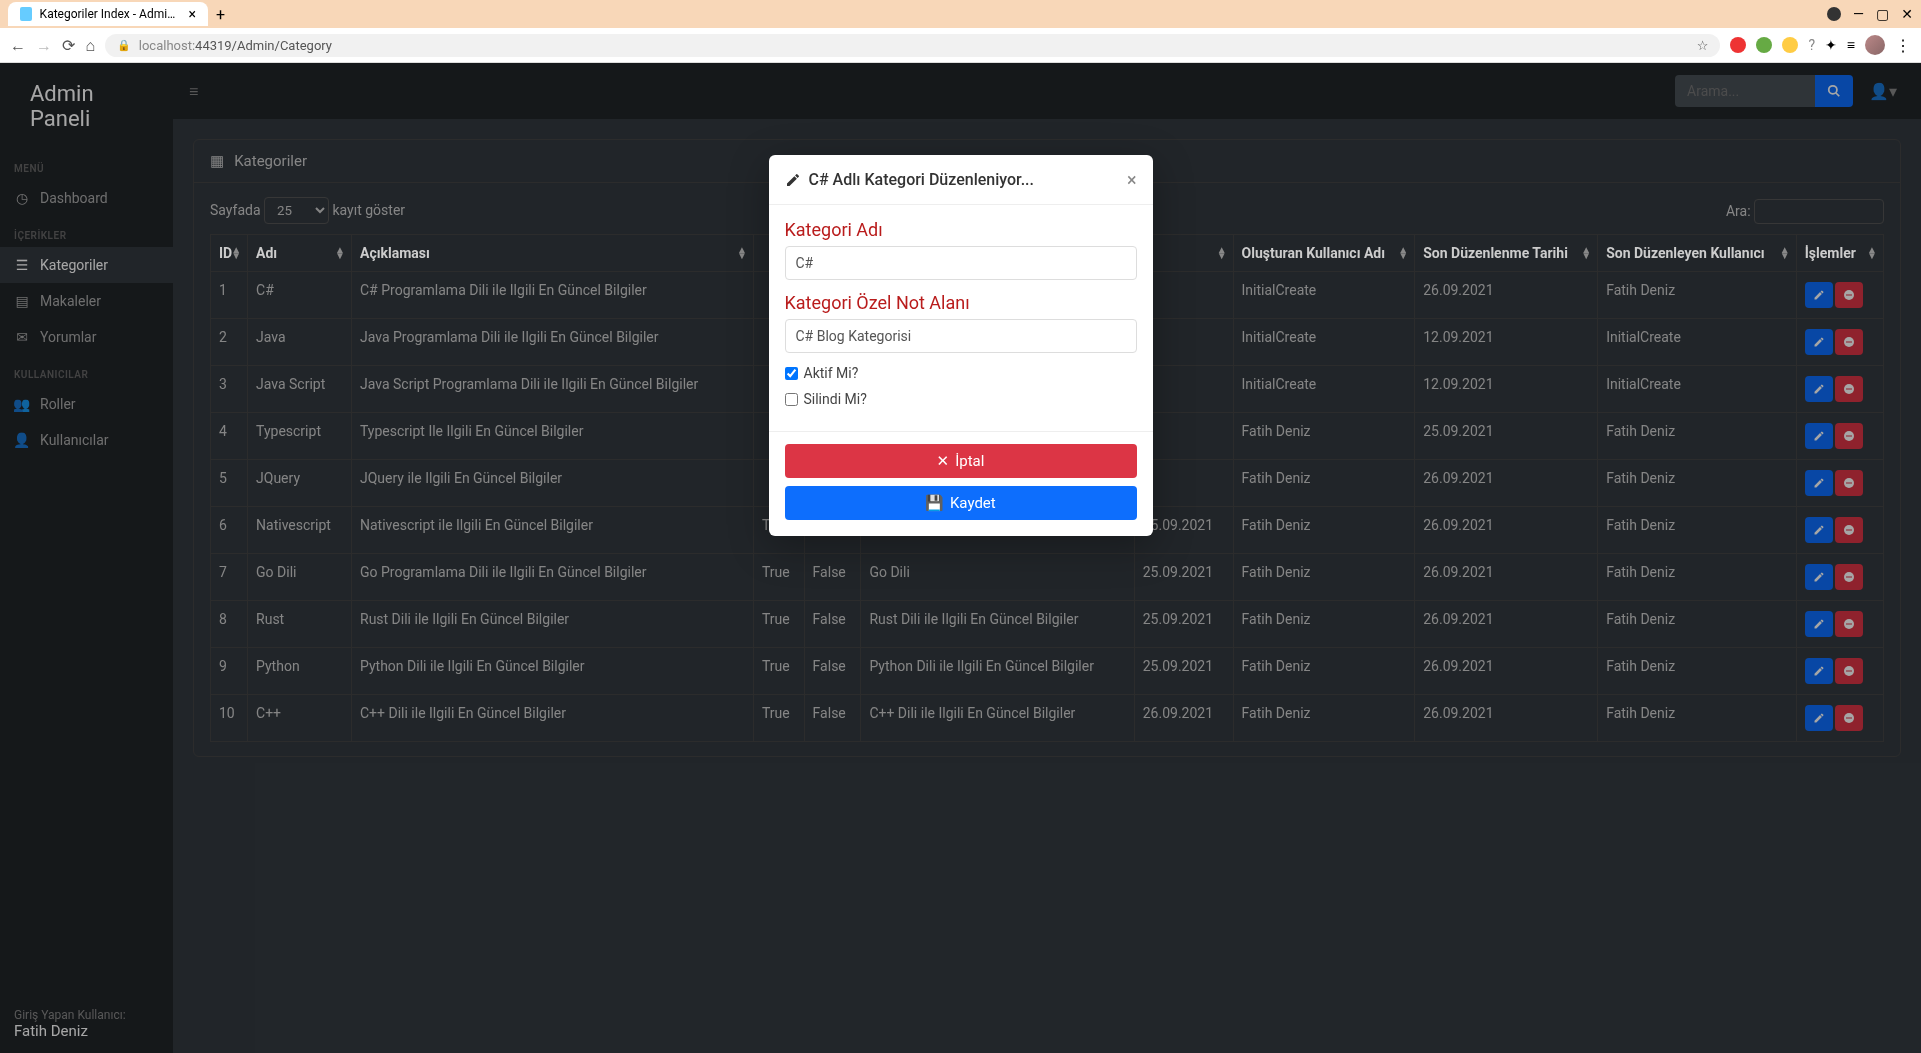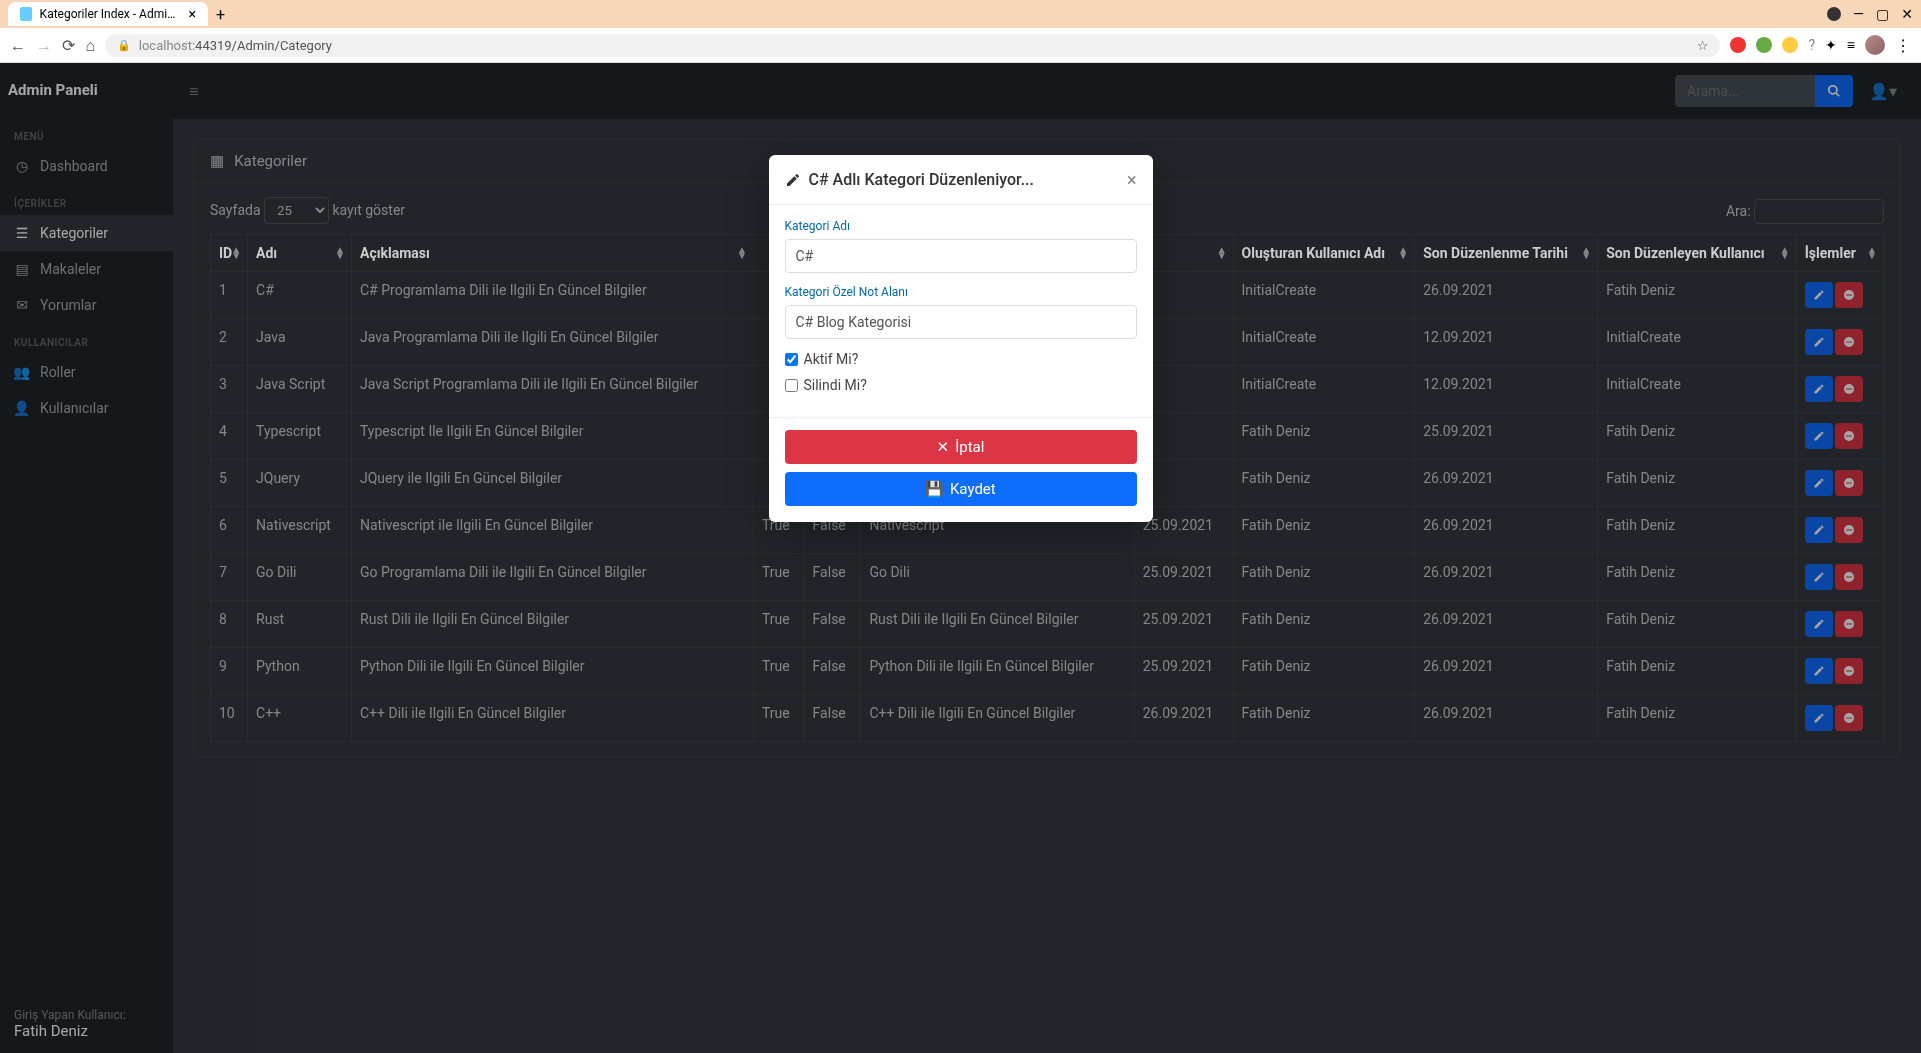--- a/index.html
+++ b/index.html
@@ -22,21 +22,21 @@
 .url-bar { flex: 1; display: flex; align-items: center; background: #f1f1f1; border-radius: 16px; padding: 4px 12px; gap: 8px; font-size: 13px; color: #555; }
 .url-lock { font-size: 11px; }
 .url-host { color: #888; }
 .toolbar-right { display: flex; gap: 10px; align-items: center; }
 .ext-icon { width: 16px; height: 16px; border-radius: 50%; }
 .avatar-dot { width: 20px; height: 20px; border-radius: 50%; background: linear-gradient(135deg,#b88,#866); }
 
 
 .app { display: flex; height: calc(100vh - 62px); background: #212529; position: relative; }
 .sidebar { width: 173px; background: #212529; color: #aaa; display: flex; flex-direction: column; font-size: 14px; }
-.sidebar-brand { color: #fff; font-size: 15px; padding: 18px 8px; font-weight: 700; }
+.sidebar-brand { color: #fff; font-size: 22px; padding: 18px 30px; font-weight: 400; }
 .sidebar-section { color: #666; font-size: 10px; font-weight: 600; text-transform: uppercase; padding: 14px 14px 6px; letter-spacing: 0.5px; }
 .sidebar-item { display: flex; align-items: center; gap: 10px; padding: 10px 14px; cursor: pointer; color: #aaa; }
 .sidebar-item.active { background: #343a40; color: #fff; }
 .sidebar-icon { width: 16px; display: inline-flex; justify-content: center; }
 .sidebar-footer { margin-top: auto; padding: 14px; font-size: 12px; color: #888; }
 .sidebar-footer .name { color: #fff; font-size: 15px; }
 
 .main { flex: 1; background: #343a40; display: flex; flex-direction: column; overflow: hidden; }
 .topbar { display: flex; align-items: center; background: #212529; height: 56px; padding: 0 16px; gap: 12px; }
 .hamburger { color: #888; cursor: pointer; font-size: 16px; }
@@ -66,21 +66,21 @@
 
 .dim { position: absolute; inset: 0; background: rgba(0,0,0,0.35); }
 
 
 .modal { position: absolute; left: 50%; transform: translateX(-50%); top: 92px; width: 384px; background: #fff; border-radius: 6px; box-shadow: 0 10px 40px rgba(0,0,0,0.3); }
 .modal-header { display: flex; align-items: center; padding: 14px 16px; border-bottom: 1px solid #eee; gap: 8px; }
 .modal-title { font-size: 16px; font-weight: 500; color: #333; display: flex; align-items: center; gap: 8px; }
 .modal-close { margin-left: auto; cursor: pointer; color: #888; font-size: 18px; }
 .modal-body { padding: 14px 16px; }
 .form-group { margin-bottom: 12px; }
-.form-label { display: block; font-size: 12px; color: #0369a1; margin-bottom: 6px; }
+.form-label { display: block; font-size: 18px; color: #b91c1c; margin-bottom: 6px; }
 .form-control { width: 100%; border: 1px solid #ddd; border-radius: 4px; padding: 8px 10px; font-size: 14px; color: #555; }
 .form-check { display: flex; align-items: center; gap: 6px; font-size: 14px; color: #444; margin-bottom: 10px; }
 .modal-footer { padding: 12px 16px 16px; border-top: 1px solid #eee; display: flex; flex-direction: column; gap: 8px; }
 .btn { display: flex; align-items: center; justify-content: center; gap: 6px; padding: 8px; border: none; border-radius: 4px; font-size: 15px; cursor: pointer; color: #fff; width: 100%; }
 .btn-danger { background: #dc3545; }
 .btn-primary { background: #0d6efd; }
 
 svg { display: block; }
 </style>
 </head>

